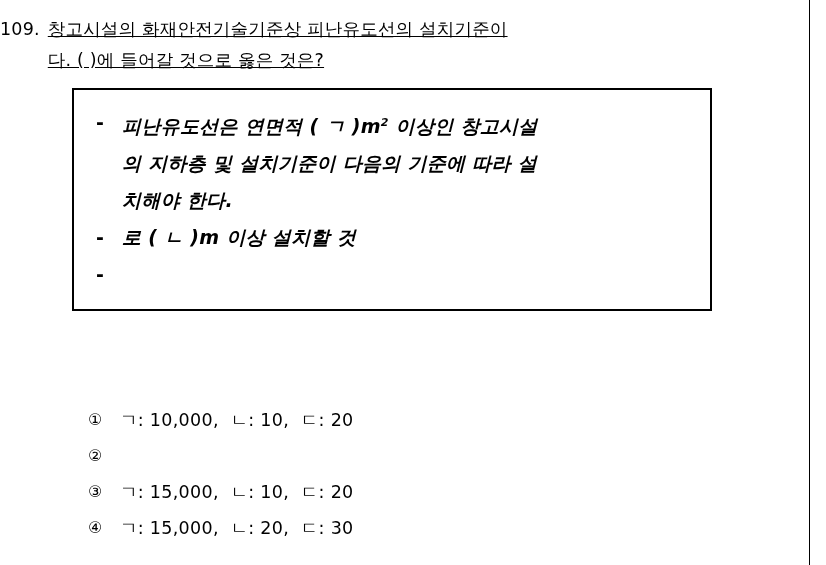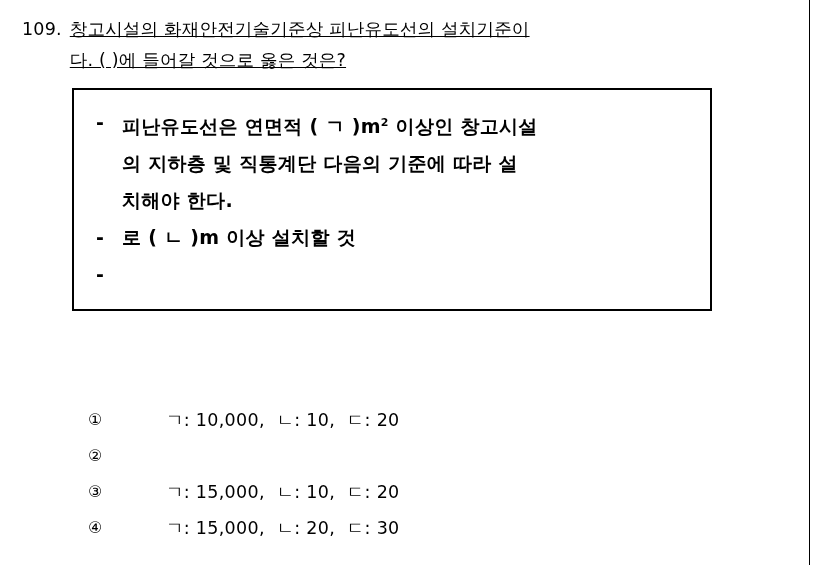--- a/index.html
+++ b/index.html
@@ -40,21 +40,20 @@
   }
   .question-line {
     display: flex;
     align-items: flex-start;
     font-size: 17.5px;
     line-height: 31px;
     letter-spacing: 0.2px;
   }
   .q-number {
     flex: 0 0 auto;
-    padding-left: 22px;
     padding-right: 8px;
     white-space: nowrap;
   }
   .q-text {
     flex: 1 1 auto;
     text-decoration: underline;
   }
   .q-text .line2 {
     display: block;
   }
@@ -77,20 +76,21 @@
     letter-spacing: 0.3px;
   }
   .stmt-dash {
     flex: 0 0 auto;
     width: 26px;
     text-align: left;
     padding-left: 4px;
   }
   .stmt-body {
     flex: 1 1 auto;
+    font-style: italic;
   }
   .stmt-body .cont {
     display: block;
   }
   sup.unit {
     font-size: 11px;
     vertical-align: super;
   }
   
   .choices {
@@ -108,21 +108,20 @@
     letter-spacing: 0.3px;
   }
   .choice-num {
     flex: 0 0 auto;
     width: 32px;
     font-size: 16px;
   }
   .choice-text {
     flex: 1 1 auto;
     white-space: pre;
-    margin-left: 46px;
   }
 </style>
 </head>
 <body>
 
 <div class="page">
 
   <div class="page-edge-rule"></div>
 
   <div class="content">
@@ -134,21 +133,21 @@
       </span>
     </div>
   </div>
 
   <div class="statement-box">
 
     <div class="stmt-item">
       <span class="stmt-dash">-</span>
       <span class="stmt-body">
         <span>피난유도선은 연면적 ( ㄱ )m</span><sup class="unit">2</sup><span> 이상인 창고시설</span>
-        <span class="cont">의 지하층 및 직통계단 다음의 기준에 따라 설</span>
+        <span class="cont">의 지하층 및 설치기준이 다음의 기준에 따라 설</span>
         <span class="cont">치해야 한다.</span>
       </span>
     </div>
 
     <div class="stmt-item">
       <span class="stmt-dash">-</span>
       <span class="stmt-body">
         <span class="cont">로 ( ㄴ )m 이상 설치할 것</span>
       </span>
     </div>

